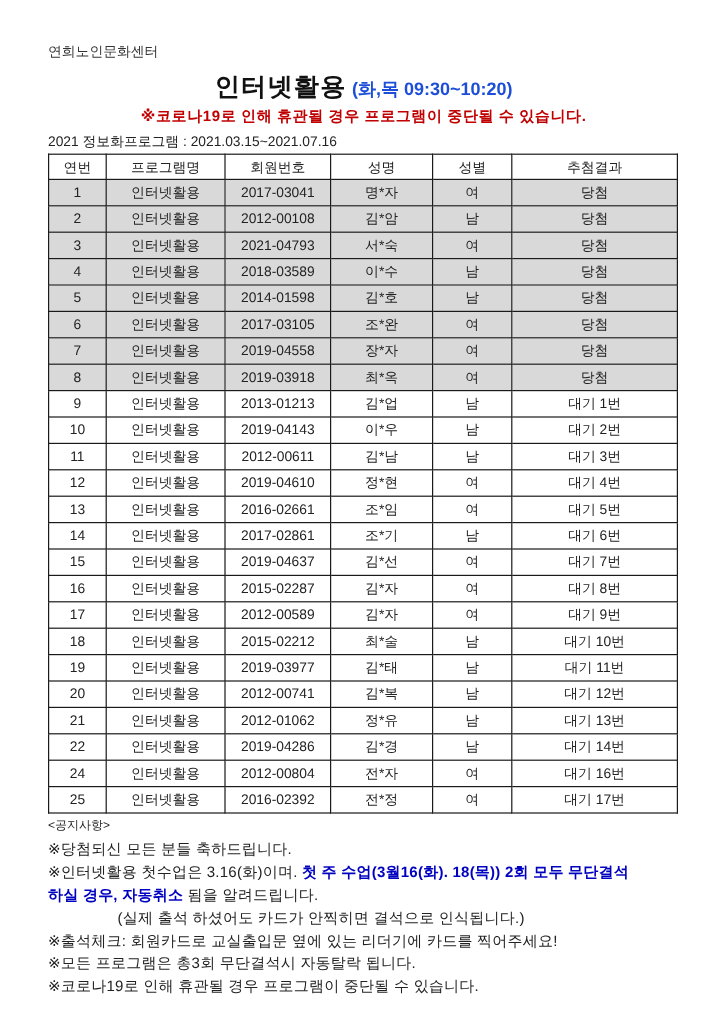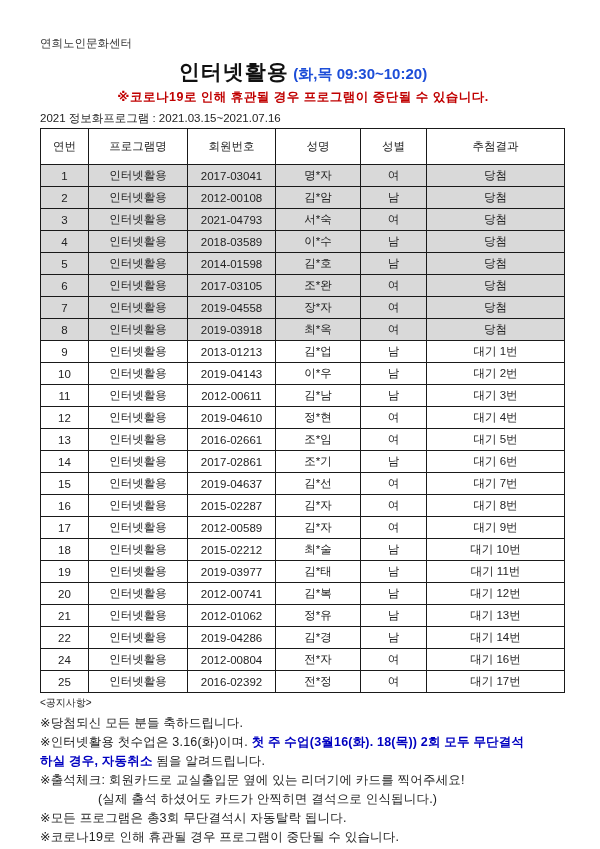--- a/index.html
+++ b/index.html
@@ -37,21 +37,21 @@
   }
   table.results th, table.results td {
     border: 1px solid #1a1a1a;
     text-align: center;
     vertical-align: middle;
     font-size: 11.5px;
     color: #222;
     overflow: hidden;
     white-space: nowrap;
   }
-  table.results th { height: 36px; font-weight: normal; background: #ffffff; }
+  table.results th { height: 21px; font-weight: normal; background: #ffffff; }
   table.results td { height: 22px; }
   table.results tr.winner td { background: var(--row-gray, #d9d9d9); }
 
   .notices { margin-top: 3px; }
   .notices-title { font-size: 10px; color: #222; margin-bottom: 4px; }
   .notice-line { font-size: 12.5px; color: #222; line-height: 19px; letter-spacing: 0.2px; }
   .notice-line.indent { padding-left: 58px; }
   .blue-bold { color: var(--emphasis-blue, #0000c0); font-weight: bold; }
 </style>
 </head>
@@ -284,20 +284,20 @@
         </tr>
       </tbody>
   </table>
 
   <div class="notices">
     <div class="notices-title">&lt;공지사항&gt;</div>
     <div>
         <p class="notice-line"><span>※당첨되신 모든 분들 축하드립니다.</span></p>
         <p class="notice-line"><span>※인터넷활용 첫수업은 3.16(화)이며. </span><span class="blue-bold">첫 주 수업(3월16(화). 18(목)) 2회 모두 무단결석</span></p>
         <p class="notice-line"><span class="blue-bold"> 하실 경우, 자동취소</span><span> 됨을 알려드립니다.</span></p>
+        <p class="notice-line indent"><span>(실제 출석 하셨어도 카드가 안찍히면 결석으로 인식됩니다.)</span></p>
         <p class="notice-line"><span>※출석체크: 회원카드로 교실출입문 옆에 있는 리더기에 카드를 찍어주세요!</span></p>
-        <p class="notice-line indent"><span>(실제 출석 하셨어도 카드가 안찍히면 결석으로 인식됩니다.)</span></p>
         <p class="notice-line"><span>※모든 프로그램은 총3회 무단결석시 자동탈락 됩니다.</span></p>
         <p class="notice-line"><span>※코로나19로 인해 휴관될 경우 프로그램이 중단될 수 있습니다.</span></p>
       </div>
   </div>
 
 </div>
 
 </body></html>

